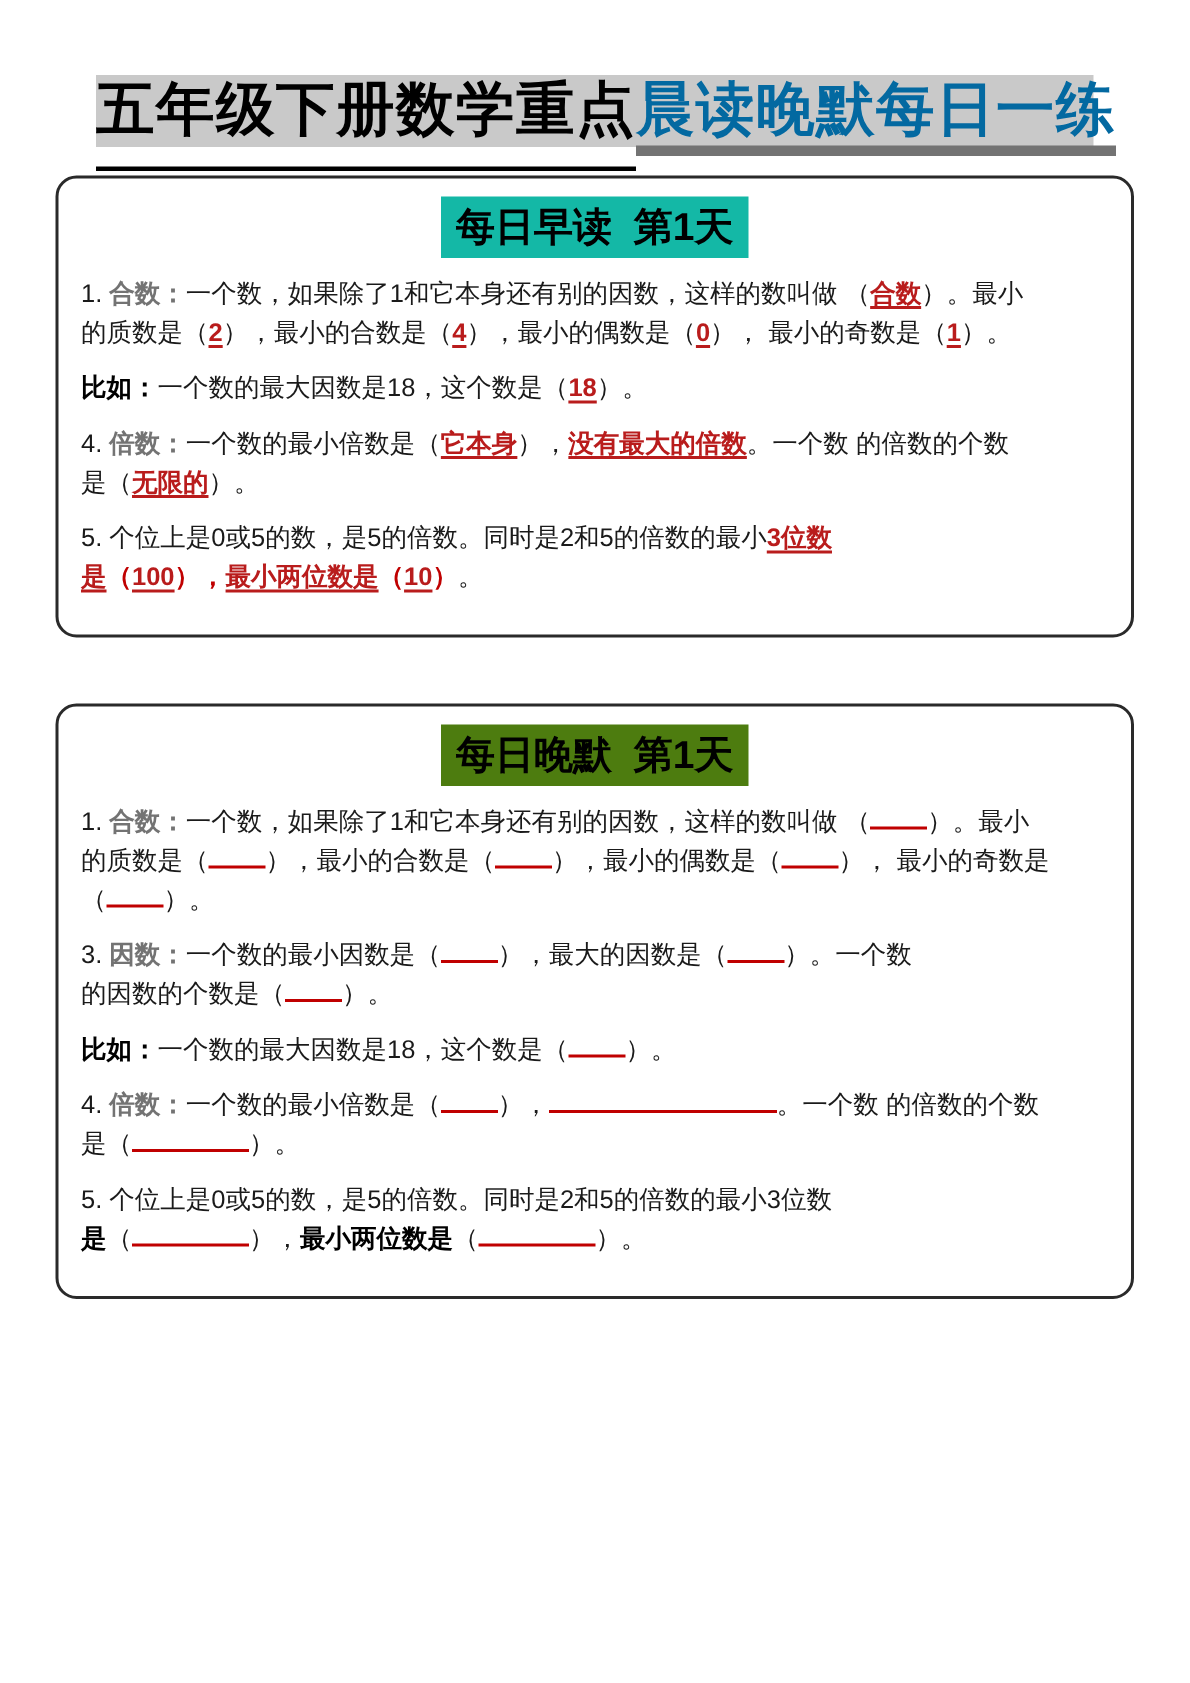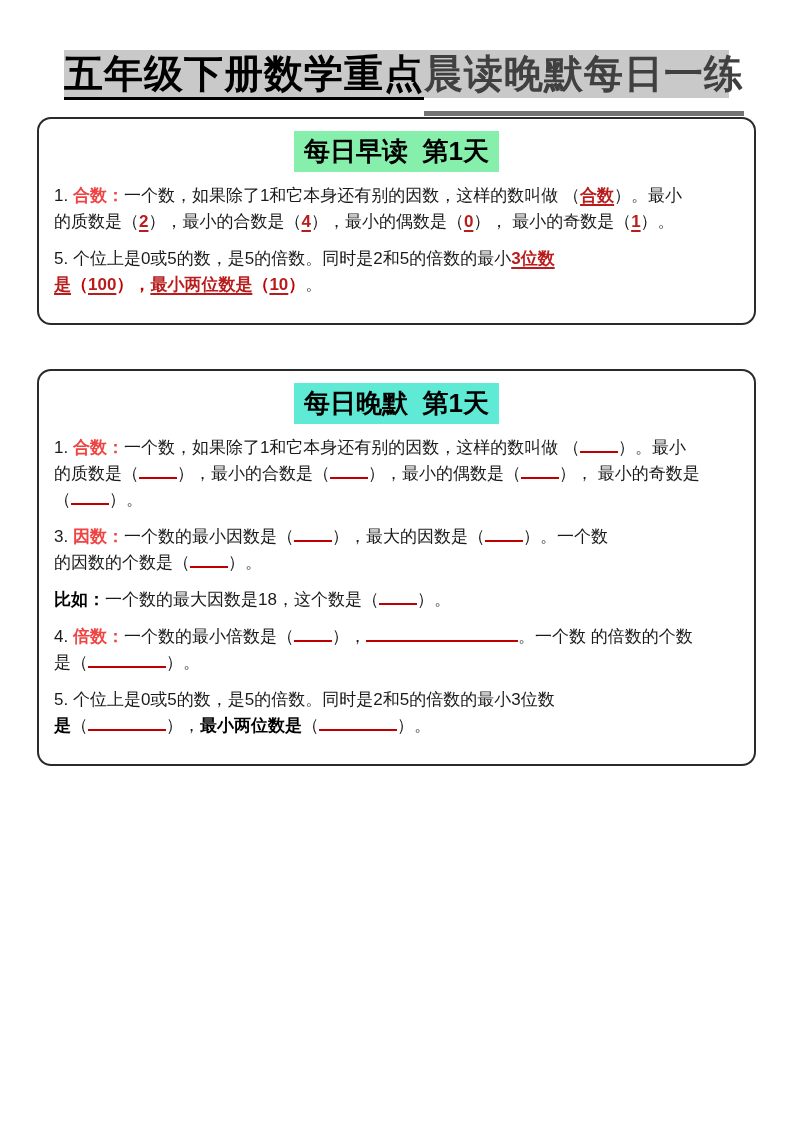--- a/index.html
+++ b/index.html
@@ -20,26 +20,26 @@
     background: #c9c9c9;
     font-size: 39px;
     font-weight: bold;
     line-height: 1.22;
     white-space: nowrap;
     letter-spacing: 1px;
   }
   .title-black {
     color: #000000;
     border-bottom: 3px solid #000000;
-    padding-bottom: 2px;
+    padding-bottom: 16px;
   }
   .title-red {
-    color: #404040;
-    border-bottom: 5px solid #737373;
-    padding-bottom: 16px;
+    color: #0369a1;
+    border-bottom: 7px solid #737373;
+    padding-bottom: 2px;
   }
 
   
   .card {
     margin: 19px 37px 0 37px;
     border: 2px solid #2a2a2a;
     border-radius: 14px;
     padding: 9px 13px 14px 13px;
     background: #ffffff;
   }
@@ -60,21 +60,21 @@
 
   
   .card-body p.para {
     font-size: 17px;
     line-height: 26px;
     margin: 11px 2px;
   }
   .card-body p.para:first-child { margin-top: 6px; }
 
   .run-n  { color: #1a1a1a; }
-  .run-g  { color: #ef4444; font-weight: bold; }
+  .run-g  { color: #737373; font-weight: bold; }
   .run-b  { color: #000000; font-weight: bold; }
   .run-r  {
     color: #b91c1c; font-weight: bold;
     text-decoration: underline;
     text-decoration-thickness: 2px;
     text-underline-offset: 3px;
   }
   .run-rp { color: #c00000; font-weight: bold; }
 
   .blank {
@@ -86,31 +86,33 @@
 </style>
 </head>
 <body>
 
 <div class="page">
 
   <h1 class="doc-title"><span class="title-black">五年级下册数学重点</span><span class="title-red">晨读晚默每日一练</span></h1>
 
   <section class="card">
     <div class="card-header">
-      <span class="hl" style="background: #86efac;">每日早读  第1天</span>
+      <span class="hl" style="background: #14b8a6;">每日早读  第1天</span>
     </div>
     <div class="card-body">
         <p class="para"><span class="run-n">1. </span><span class="run-g">合数：</span><span class="run-n">一个数，如果除了1和它本身还有别的因数，这样的数叫做 （</span><span class="run-r">合数</span><span class="run-n">）。最小</span><br><span class="run-n">的质数是（</span><span class="run-r">2</span><span class="run-n">），最小的合数是（</span><span class="run-r">4</span><span class="run-n">），最小的偶数是（</span><span class="run-r">0</span><span class="run-n">）， 最小的奇数是（</span><span class="run-r">1</span><span class="run-n">）。</span></p>
+        <p class="para"><span class="run-b">比如：</span><span class="run-n">一个数的最大因数是18，这个数是（</span><span class="run-r">18</span><span class="run-n">）。</span></p>
+        <p class="para"><span class="run-n">4. </span><span class="run-g">倍数：</span><span class="run-n">一个数的最小倍数是（</span><span class="run-r">它本身</span><span class="run-n">），</span><span class="run-r">没有最大的倍数</span><span class="run-n">。一个数 的倍数的个数</span><br><span class="run-n">是（</span><span class="run-r">无限的</span><span class="run-n">）。</span></p>
         <p class="para"><span class="run-n">5. 个位上是0或5的数，是5的倍数。同时是2和5的倍数的最小</span><span class="run-r">3位数</span><br><span class="run-r">是</span><span class="run-rp">（</span><span class="run-r">100</span><span class="run-rp">）</span><span class="run-rp">，</span><span class="run-r">最小两位数是</span><span class="run-rp">（</span><span class="run-r">10</span><span class="run-rp">）</span><span class="run-n">。</span></p>
       </div>
   </section>
 
   <section class="card card-2">
     <div class="card-header">
-      <span class="hl" style="background: #5eead4;">每日晚默  第1天</span>
+      <span class="hl" style="background: #4d7c0f;">每日晚默  第1天</span>
     </div>
     <div class="card-body">
         <p class="para"><span class="run-n">1. </span><span class="run-g">合数：</span><span class="run-n">一个数，如果除了1和它本身还有别的因数，这样的数叫做 （</span><span class="blank" style="width: 38px;"></span><span class="run-n">）。最小</span><br><span class="run-n">的质数是（</span><span class="blank" style="width: 38px;"></span><span class="run-n">），最小的合数是（</span><span class="blank" style="width: 38px;"></span><span class="run-n">），最小的偶数是（</span><span class="blank" style="width: 38px;"></span><span class="run-n">）， 最小的奇数是</span><br><span class="run-n">（</span><span class="blank" style="width: 38px;"></span><span class="run-n">）。</span></p>
         <p class="para"><span class="run-n">3. </span><span class="run-g">因数：</span><span class="run-n">一个数的最小因数是（</span><span class="blank" style="width: 38px;"></span><span class="run-n">），最大的因数是（</span><span class="blank" style="width: 38px;"></span><span class="run-n">）。一个数</span><br><span class="run-n">的因数的个数是（</span><span class="blank" style="width: 38px;"></span><span class="run-n">）。</span></p>
         <p class="para"><span class="run-b">比如：</span><span class="run-n">一个数的最大因数是18，这个数是（</span><span class="blank" style="width: 38px;"></span><span class="run-n">）。</span></p>
         <p class="para"><span class="run-n">4. </span><span class="run-g">倍数：</span><span class="run-n">一个数的最小倍数是（</span><span class="blank" style="width: 38px;"></span><span class="run-n">），</span><span class="blank" style="width: 152px;"></span><span class="run-n">。一个数 的倍数的个数</span><br><span class="run-n">是（</span><span class="blank" style="width: 78px;"></span><span class="run-n">）。</span></p>
         <p class="para"><span class="run-n">5. 个位上是0或5的数，是5的倍数。同时是2和5的倍数的最小3位数</span><br><span class="run-b">是</span><span class="run-n">（</span><span class="blank" style="width: 78px;"></span><span class="run-n">），</span><span class="run-b">最小两位数是</span><span class="run-n">（</span><span class="blank" style="width: 78px;"></span><span class="run-n">）。</span></p>
       </div>
   </section>
 

